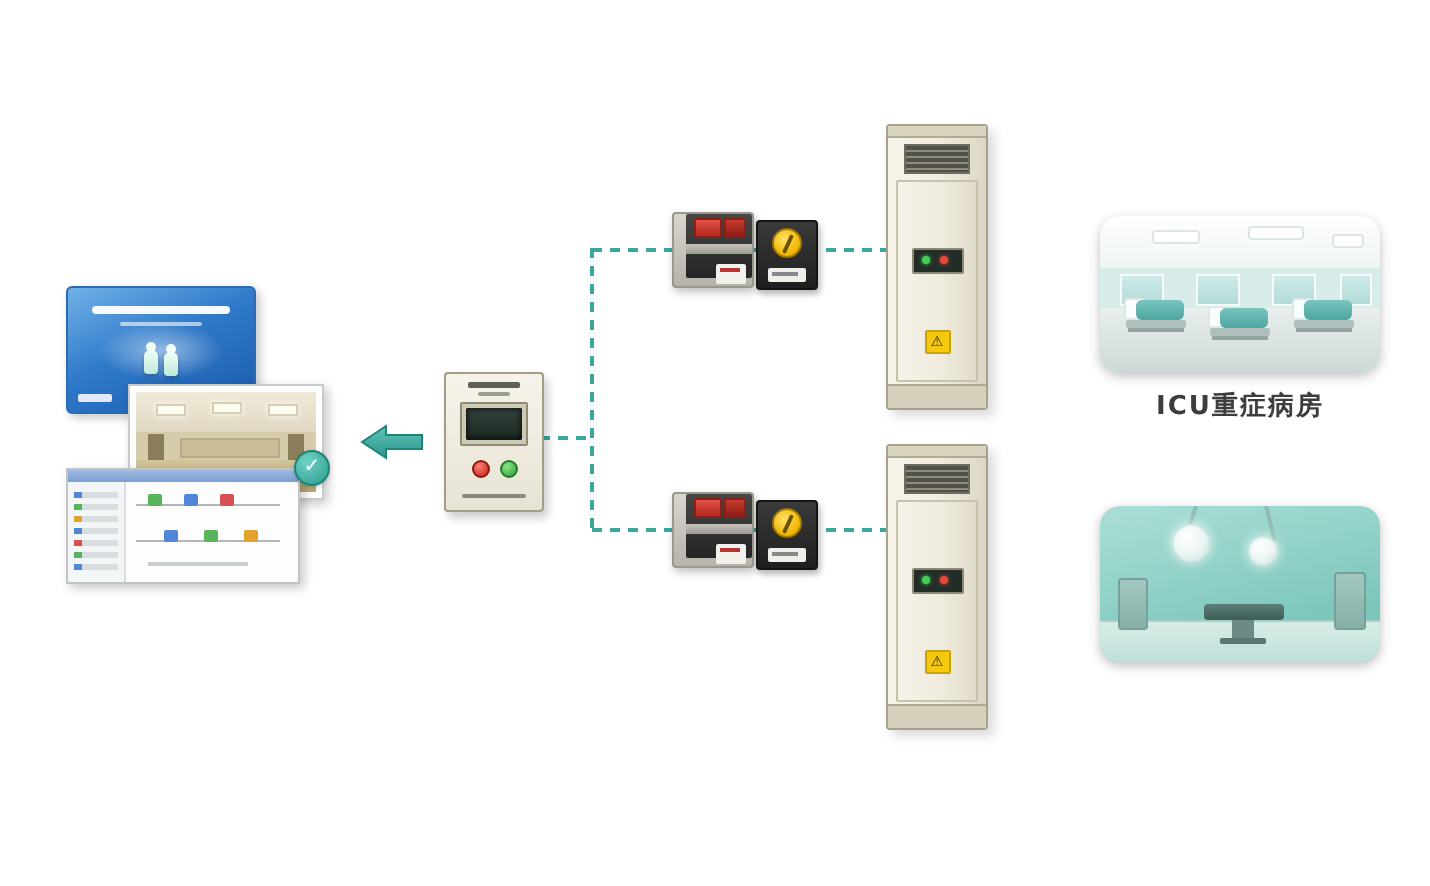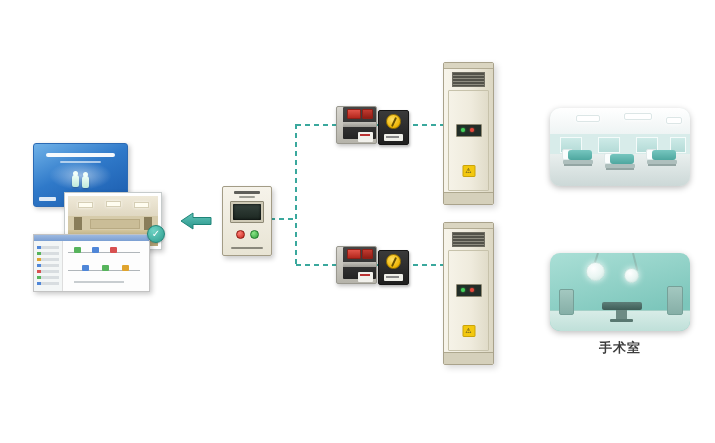--- a/index.html
+++ b/index.html
@@ -248,20 +248,21 @@
         <i class="pillow"></i>
         <i class="blanket"></i>
         <i class="frame"></i>
       </div>
     <div class="icu-bed" style="left:96px;top:40px">
         <i class="pillow"></i>
         <i class="blanket"></i>
         <i class="frame"></i>
       </div>
   </div>
+  <div class="room-label" style="left:550px;top:194px">ICU重症病房</div>
 
   <div class="ats" style="left:336px;top:246px">
     <div class="ats-frame"></div>
     <div class="ats-face"></div>
     <div class="ats-red" style="left:11px;top:3px;width:12px;height:8px"></div>
     <div class="ats-red dk" style="left:26px;top:3px;width:9px;height:8px"></div>
     <div class="ats-band"></div>
     <div class="ats-label"></div>
   </div>
   <div class="rot" style="left:378px;top:250px">
@@ -289,15 +290,14 @@
     <div class="or-arm" style="left:47px;top:0;height:12px;transform:rotate(18deg)"></div>
     <div class="or-arm" style="left:82px;top:0;height:18px;transform:rotate(-14deg)"></div>
     <div class="or-light" style="left:36px;top:9px;width:17px;height:17px"></div>
     <div class="or-light" style="left:74px;top:15px;width:13px;height:13px"></div>
     <div class="or-equip" style="left:9px;top:36px;width:13px;height:24px"></div>
     <div class="or-equip" style="left:117px;top:33px;width:14px;height:27px"></div>
     <div class="or-table"></div>
     <div class="or-ped"></div>
     <div class="or-pedbase"></div>
   </div>
-  <div class="room-label" style="left:550px;top:339px">手术室</div>
 
 </div>
 
 </body></html>

